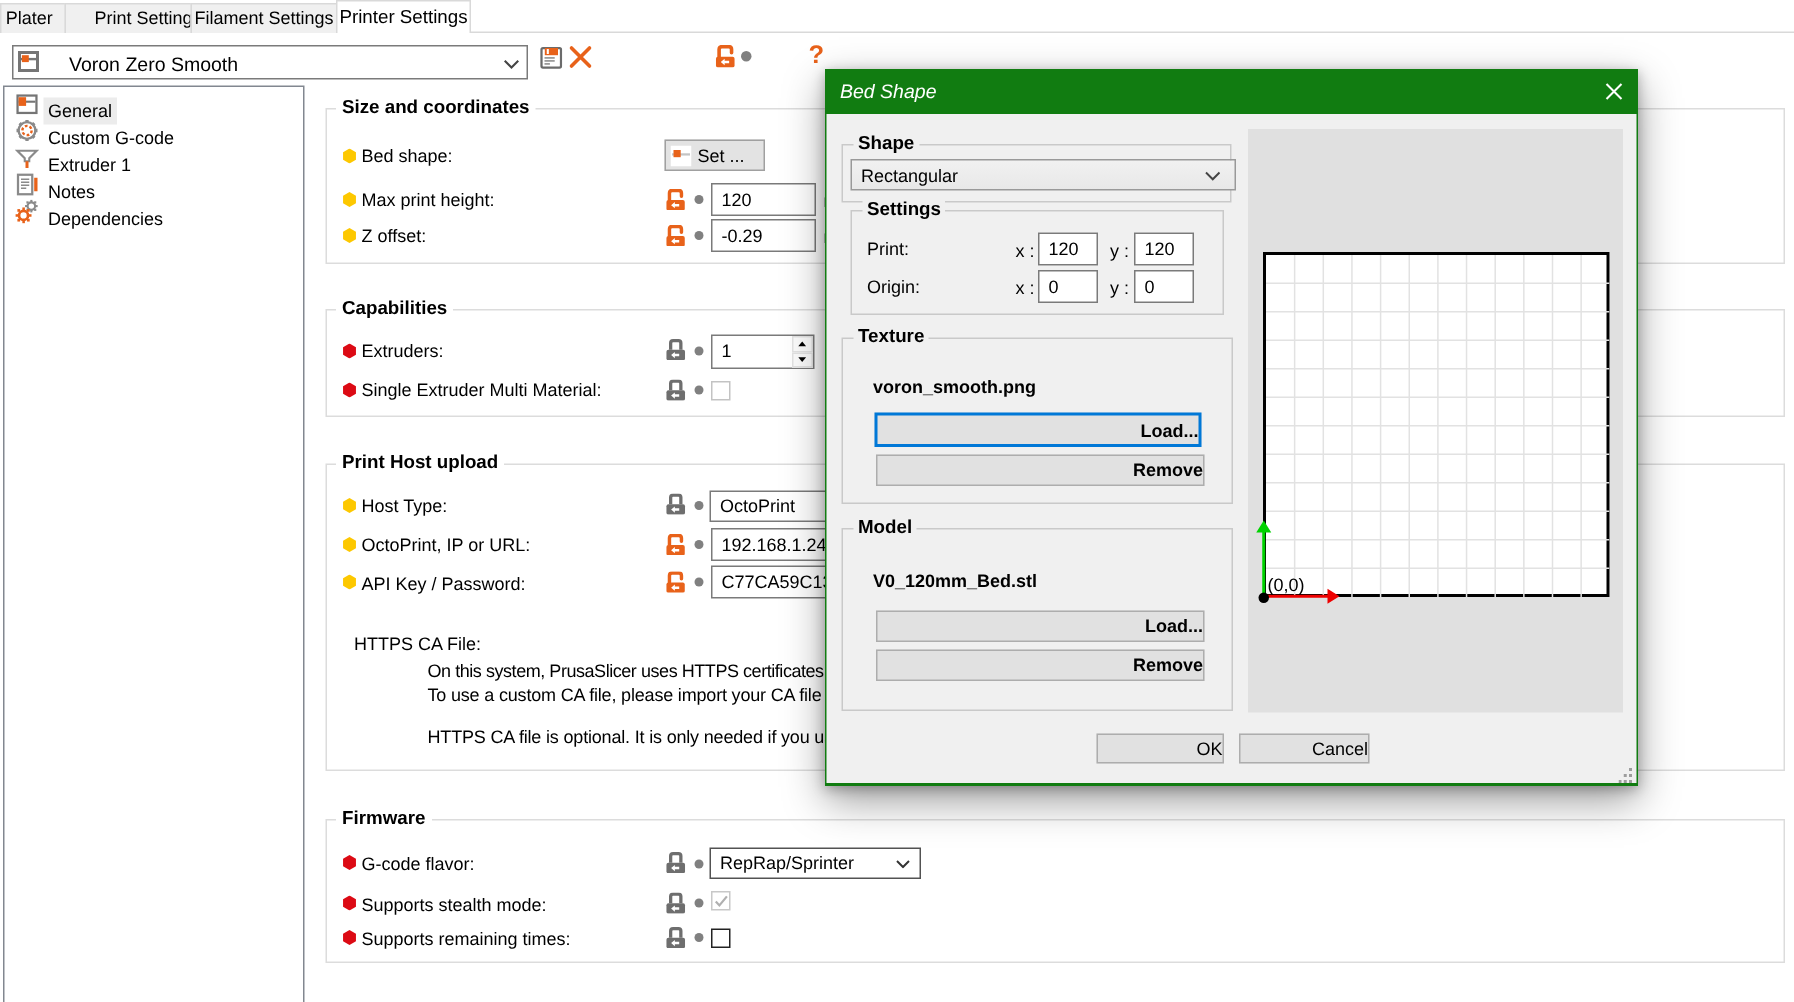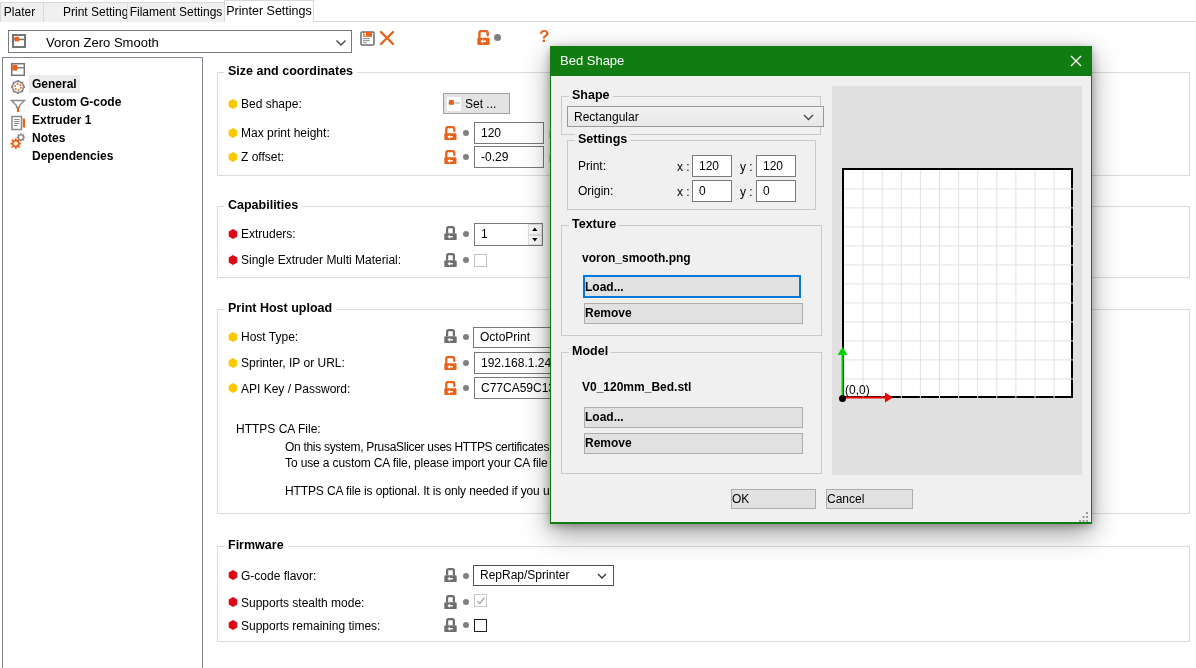--- a/index.html
+++ b/index.html
@@ -9,35 +9,35 @@
 
 .tabbar{position:absolute;left:0;top:0;width:1196px;height:22px;background:#fff;}
 .tabline{position:absolute;top:21px;height:1px;background:#d9d9d9;}
 .tab{position:absolute;top:2px;height:20px;background:#f0f0f0;border:1px solid #d9d9d9;border-bottom:none;text-align:center;line-height:19px;font-size:12px;white-space:nowrap;overflow:hidden;}
 .tab.active{top:0;height:22px;background:#fff;line-height:20px;font-size:12.5px;}
 
 .combo{position:absolute;left:8px;top:30px;width:344px;height:23px;border:1px solid #7a7a7a;background:#fff;}
 
 .sidebar{position:absolute;left:2px;top:57px;width:201px;height:615px;border:1px solid #828790;background:#fff;}
 .sideitem{position:absolute;left:6px;height:18px;line-height:18px;font-size:12px;white-space:nowrap;}
-.sideitem .lbl{position:absolute;left:23px;top:15px;font-weight:bold;}
+.sideitem .lbl{position:absolute;left:23px;top:5px;}
 .sideitem.sel .lbl{background:#ececec;padding:0 3px;margin-left:-3px;}
 .sideitem svg{position:absolute;left:1px;top:1px;}
 
 .group{position:absolute;left:217px;width:973px;border:1px solid #dcdcdc;background:transparent;}
 .group>.glabel{position:absolute;top:-9px;left:6px;background:#fff;padding:0 4px;font-weight:bold;font-size:12.5px;line-height:15px;white-space:nowrap;}
 .field{position:absolute;background:#fff;border:1px solid #7a7a7a;font-size:12px;padding-left:6px;}
 .dot{position:absolute;width:6px;height:6px;border-radius:50%;background:#808080;}
 .cb{position:absolute;width:13px;height:13px;background:#fff;}
 
 .dialog{position:absolute;left:550px;top:46px;width:542px;height:478px;background:#f0f0f0;border:1px solid #117c11;border-bottom-width:2px;border-top:none;box-shadow:0 10px 26px rgba(0,0,0,0.38),0 2px 8px rgba(0,0,0,0.28);z-index:10;}
-.dtitle{position:absolute;left:-1px;top:0;width:542px;height:30px;background:#117c11;color:#fff;font-size:13px;line-height:30px;padding-left:10px;}
+.dtitle{position:absolute;left:-1px;top:0;width:542px;height:30px;background:#117c11;color:#fff;font-size:13px;line-height:30px;padding-left:10px;font-style:italic;}
 .dgroup{position:absolute;border:1px solid #c9c9c9;}
 .dgroup>.glabel{position:absolute;top:-9px;left:7px;background:#f0f0f0;padding:0 3px;font-weight:bold;font-size:12.5px;line-height:15px;}
-.btn{position:absolute;background:#e1e1e1;border:1px solid #adadad;text-align:left;font-size:12px;}
+.btn{position:absolute;background:#e1e1e1;border:1px solid #adadad;text-align:right;font-size:12px;}
 .btn.bold{font-weight:bold;}
 .dfield{position:absolute;background:#fff;border:1px solid #7a7a7a;font-size:12px;padding-left:6px;}
 </style>
 </head>
 <body>
 
 <div class="tabbar">
   <div class="tabline" style="left:0;width:225px;"></div>
   <div class="tabline" style="left:314px;width:882px;"></div>
   <div class="tab" style="left:0;width:44px;text-indent:-5px;">Plater</div>
@@ -191,21 +191,21 @@
 <svg class="abs" style="left:228px;top:620px;" width="10" height="10">
     <polygon points="5,0 9.3,2.5 9.3,7.5 5,10 0.7,7.5 0.7,2.5" fill="#dc0a14"></polygon>
   </svg>
 
 <div class="abs" style="left:241px;top:97px;">Bed shape:</div>
 <div class="abs" style="left:241px;top:126px;">Max print height:</div>
 <div class="abs" style="left:241px;top:150px;">Z offset:</div>
 <div class="abs" style="left:241px;top:227px;">Extruders:</div>
 <div class="abs" style="left:241px;top:253px;">Single Extruder Multi Material:</div>
 <div class="abs" style="left:241px;top:330px;">Host Type:</div>
-<div class="abs" style="left:241px;top:356px;">Sprinter, IP or URL:</div>
+<div class="abs" style="left:241px;top:356px;">OctoPrint, IP or URL:</div>
 <div class="abs" style="left:241px;top:382px;">API Key / Password:</div>
 <div class="abs" style="left:236px;top:422px;">HTTPS CA File:</div>
 <div class="abs" style="left:285px;top:440px;letter-spacing:-0.3px;">On this system, PrusaSlicer uses HTTPS certificates from the system Certificate Store or Keychain.</div>
 <div class="abs" style="left:285px;top:456px;letter-spacing:-0.12px;">To use a custom CA file, please import your CA file into Certificate Store / Keychain.</div>
 <div class="abs" style="left:285px;top:484px;letter-spacing:-0.12px;">HTTPS CA file is optional. It is only needed if you use HTTPS with a self-signed certificate.</div>
 <div class="abs" style="left:241px;top:569px;">G-code flavor:</div>
 <div class="abs" style="left:241px;top:596px;">Supports stealth mode:</div>
 <div class="abs" style="left:241px;top:619px;">Supports remaining times:</div>
 <div class="abs" style="left:549px;top:127px;">mm</div>
 <div class="abs" style="left:549px;top:151px;">mm</div>

